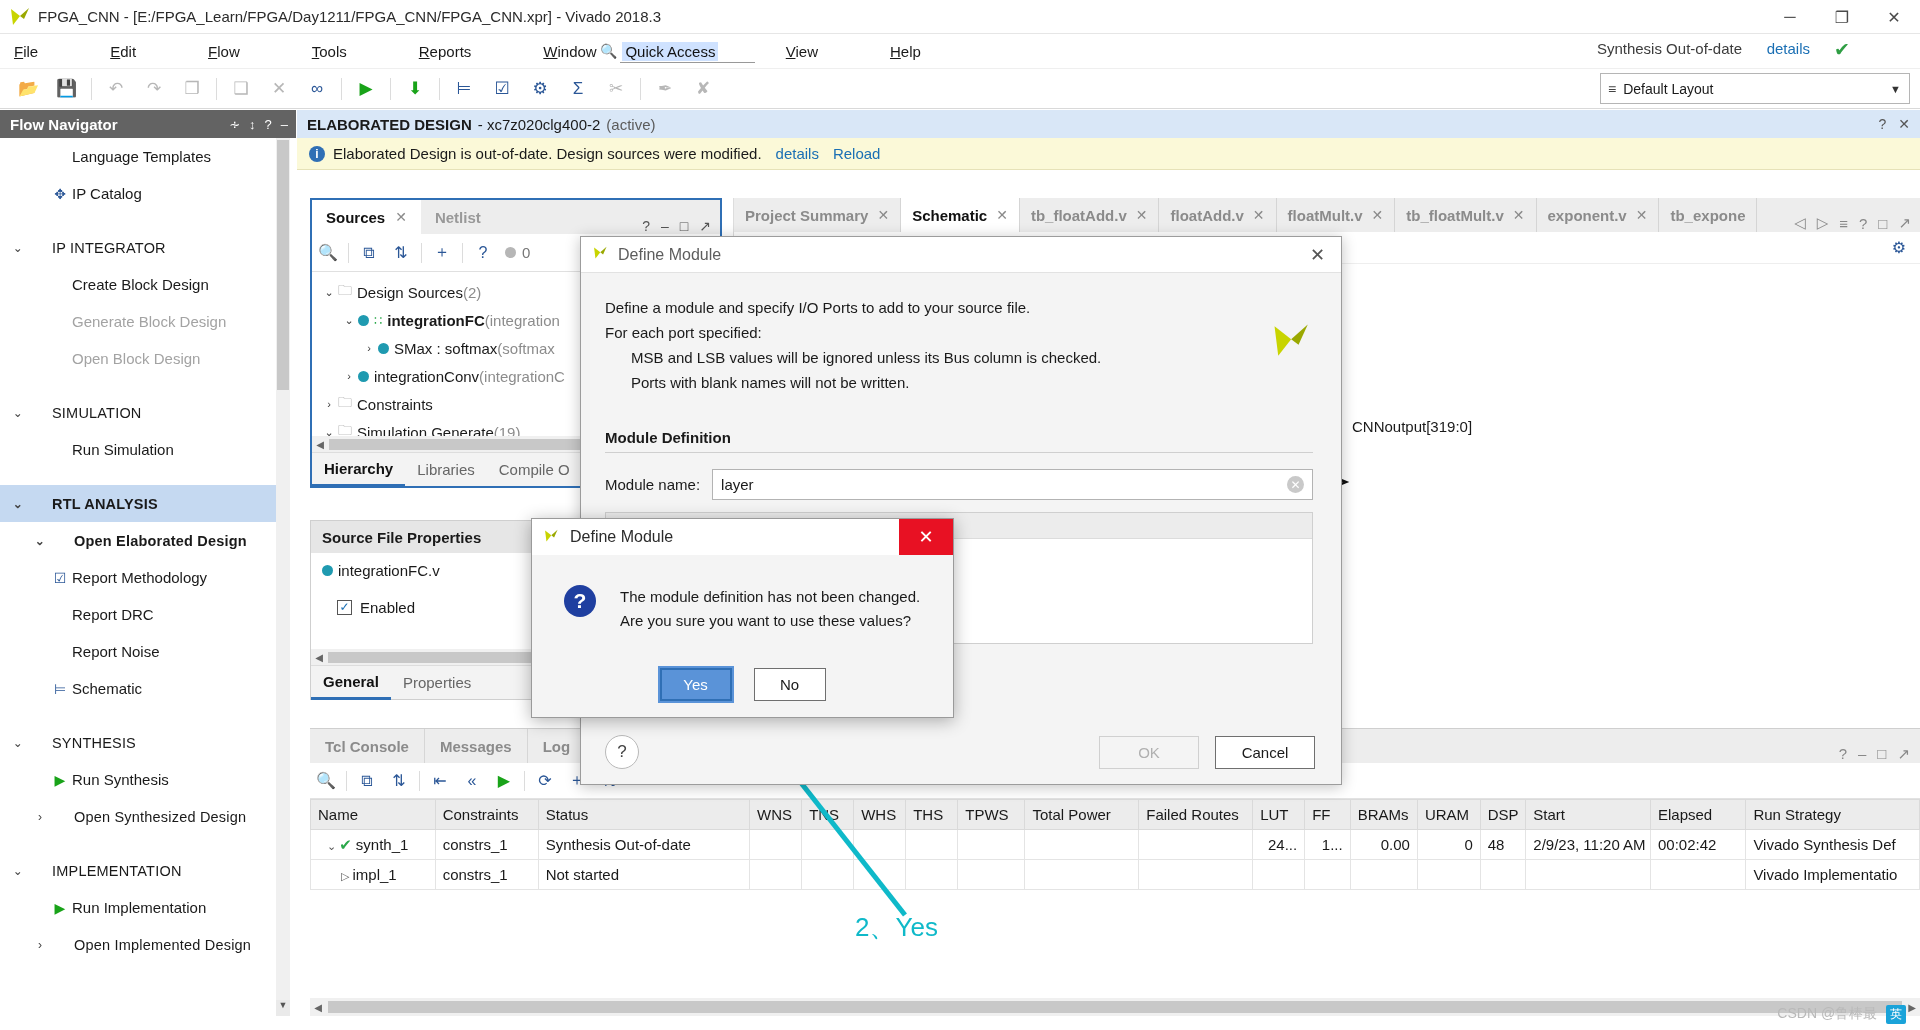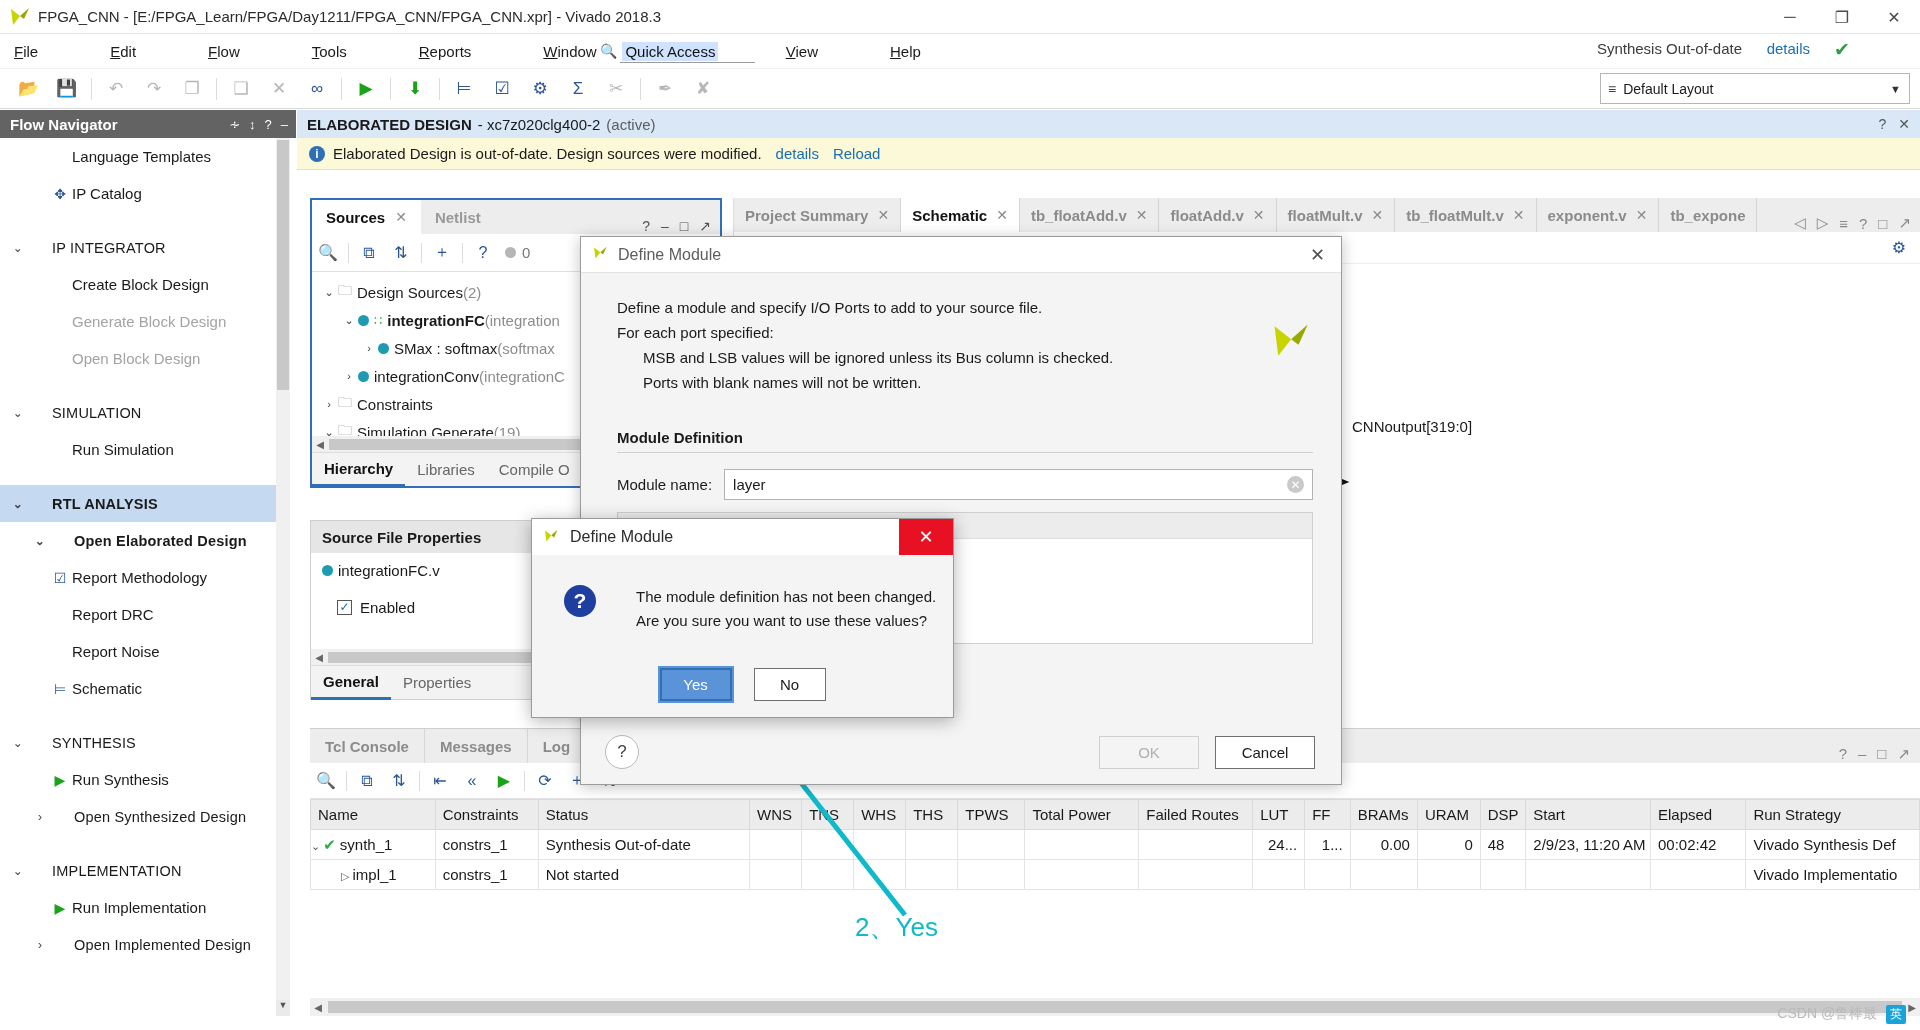--- a/index.html
+++ b/index.html
@@ -145,21 +145,21 @@
   .ann { position:absolute; color:#0fb9c9; font-size:26px; font-family:"Liberation Sans", sans-serif; }
 
   
   .dlg1 { position:absolute; left:580px; top:236px; width:762px; height:549px;
      background:#f4f4f4; border:1px solid #9c9c9c; box-shadow:0 2px 14px rgba(0,0,0,.24); }
   .dlg1-title { height:36px; background:#fff; display:flex; align-items:center;
      border-bottom:1px solid #e2e2e2; }
   .dlg1-title .lg { margin-left:11px; width:20px; }
   .dlg1-title .tx { margin-left:6px; font-size:16px; color:#5d5d5d; }
   .dlg1-title .x { margin-left:auto; margin-right:16px; font-size:18px; color:#555; }
-  .dlg1-body { padding:22px 28px 0 24px; position:relative;margin-left:12px; }
+  .dlg1-body { padding:22px 28px 0 24px; position:relative; }
   .d1l { font-size:15px; line-height:25px; }
   .d1l.ind { padding-left:26px; }
   .dlg-logo-big { position:absolute; right:24px; top:46px; width:48px; height:44px; }
   .sect-title { font-weight:bold; font-size:15px; margin-top:34px; }
   .sect-rule { height:1px; background:#cfcfcf; margin-top:6px; }
   .mname-row { display:flex; align-items:center; margin-top:16px; }
   .mname-lbl { font-size:15px; margin-right:12px;text-align:center; }
   .mname-in { flex:1; height:31px; border:1px solid #b3b3b3; background:#fff;
      display:flex; align-items:center; padding:0 8px; font-size:15px; }
   .mname-clr { margin-left:auto; width:17px; height:17px; border-radius:50%; background:#c9c9c9;
@@ -181,21 +181,21 @@
      background:#f4f4f4; border:1px solid #9a9a9a; box-shadow:0 3px 16px rgba(0,0,0,.3); }
   .dlg2-title { height:36px; background:#fff; display:flex; align-items:center; }
   .dlg2-title .lg { margin-left:11px; width:20px; }
   .dlg2-title .tx { margin-left:7px; font-size:16px; color:#2b2b2b; }
   .dlg2-close { margin-left:auto; width:54px; height:36px; background:#e81123; color:#fff;
      display:flex; align-items:center; justify-content:center; font-size:18px; }
   .dlg2-body { display:flex; padding:30px 0 0 32px; }
   .qic { width:32px; height:32px; border-radius:50%; background:#1f3fa0; color:#fff;
      font-size:21px; font-weight:bold; display:flex; align-items:center; justify-content:center;
      flex:none; }
-  .d2txt { margin-left:40px; font-size:15px; line-height:24px; }
+  .d2txt { margin-left:24px; font-size:15px; line-height:24px; }
   .dlg2-foot { position:absolute; left:0; bottom:16px; width:100%; display:flex;
      justify-content:center; gap:22px; }
   .btn-yes { width:72px; height:33px; background:#5a93d8; border:2px solid #2f6fb5;
      outline:2px solid #5a93d8; display:flex; align-items:center; justify-content:center;
      font-size:15px; color:#fff; }
   .btn-no { width:72px; height:33px; background:#fff; border:1px solid #6f6f6f;
      display:flex; align-items:center; justify-content:center; font-size:15px; }
 
   
   .bot-panel { position:absolute; left:310px; top:728px; width:1610px; height:288px;
@@ -653,21 +653,21 @@
               <th>BRAMs</th>
               <th>URAM</th>
               <th>DSP</th>
               <th>Start</th>
               <th>Elapsed</th>
               <th>Run Strategy</th>
             </tr>
           </thead>
         <tbody id="botbody">
             <tr>
-              <td style="padding-left: 0;"><span style="color: rgb(85, 85, 85); font-size: 11px;">⌄ </span><span style="color: rgb(42, 168, 74); margin-right: 4px;">✔</span><span>synth_1</span></td>
+              <td style="padding-left: 16px;"><span style="color: rgb(85, 85, 85); font-size: 11px;">⌄ </span><span style="color: rgb(42, 168, 74); margin-right: 4px;">✔</span><span>synth_1</span></td>
               <td>constrs_1</td>
               <td>Synthesis Out-of-date</td>
               <td></td>
               <td></td>
               <td></td>
               <td></td>
               <td></td>
               <td></td>
               <td></td>
               <td style="text-align: right;">24...</td>

